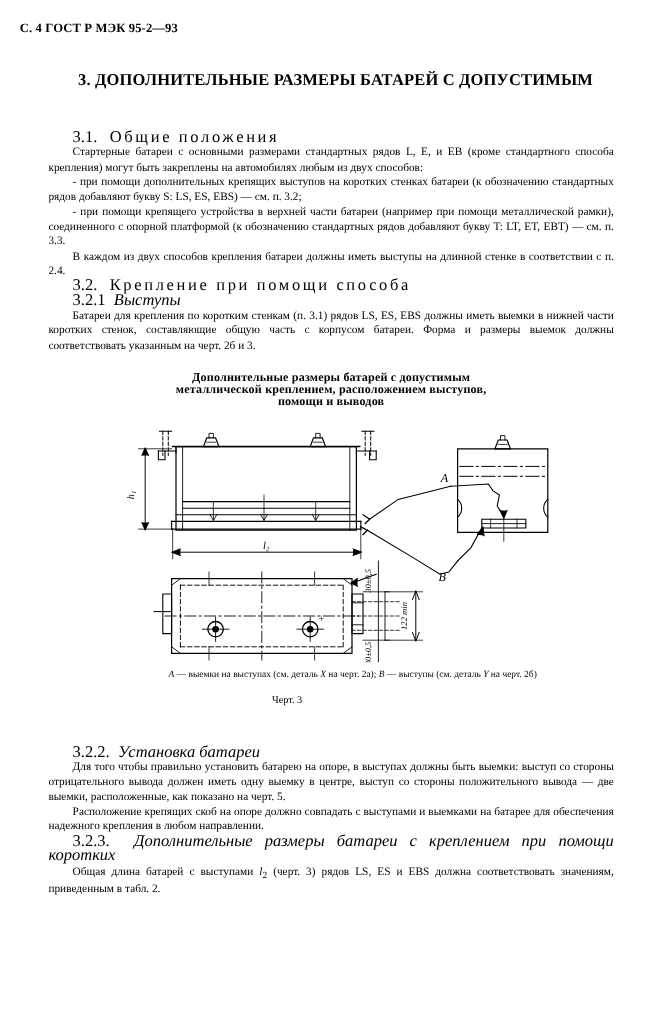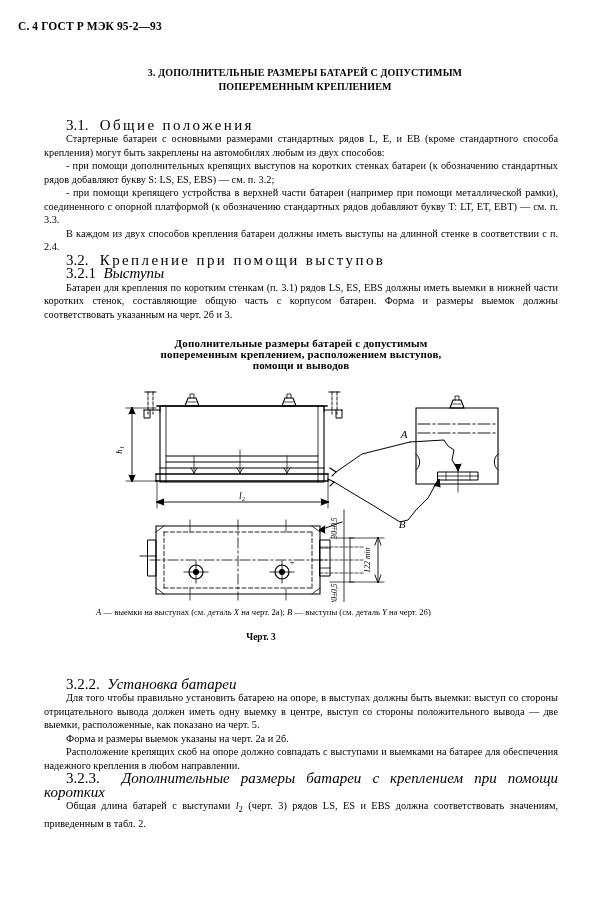--- a/index.html
+++ b/index.html
@@ -35,21 +35,21 @@
     white-space: nowrap;
   }
 
   
   .section-title {
     position: absolute;
     top: 66px;
     left: 62px;
     width: 486px;
     text-align: center;
-    font-size: 10px;
+    font-size: 15px;
     font-weight: bold;
     line-height: 14px;
     letter-spacing: 0.15px;
   }
   .section-title .ln2 { display: block; }
 
   
   .body-col {
     position: absolute;
     left: 44px;
@@ -95,77 +95,75 @@
   }
   .fig-canvas {
     position: relative;
     width: 514px;
     height: 222px;
     margin-top: 8px;
   }
   .fig-canvas svg { display: block; }
   .fig-caption {
     margin-top: 4px;
-    text-align: left;
+    text-align: right;
     font-size: 8.6px;
     line-height: 12.5px;
     width: 392px;
     margin-left: 52px;
   }
   .fig-number {
     margin-top: 14px;
     text-align: center;
     font-size: 9.4px;
     width: 330px;
     margin-left: 52px;
-    font-weight: bold;
   }
 
   .italic-letter { font-style: italic; }
 </style>
 </head>
 <body>
 
 <div class="page">
 
   <div class="running-header">С. 4 ГОСТ Р МЭК 95-2—93</div>
 
   <div class="section-title">
     <span>3. ДОПОЛНИТЕЛЬНЫЕ РАЗМЕРЫ БАТАРЕЙ С ДОПУСТИМЫМ</span>
-    <span class="ln2">ПОПЕРЕМЕННЫМ КРЕПЛЕНИЕМ</span>
   </div>
 
   <div class="body-col blk-1">
     <p class="clause-head">
       <span>3.1.</span>
       &nbsp;&nbsp;<span class="spaced">Общие положения</span>
     </p>
     <p>Стартерные батареи с основными размерами стандартных рядов L, E, и EB (кроме стандартного способа крепления) могут быть закреплены на автомобилях любым из двух способов:</p>
     <p>- при помощи дополнительных крепящих выступов на коротких стенках батареи (к обозначению стандартных рядов добавляют букву S: LS, ES, EBS) — см. п. 3.2;</p>
     <p>- при помощи крепящего устройства в верхней части батареи (например при помощи металлической рамки), соединенного с опорной платформой (к обозначению стандартных рядов добавляют букву T: LT, ET, EBT) — см. п. 3.3.</p>
     <p>В каждом из двух способов крепления батареи должны иметь выступы на длинной стенке в соответствии с п. 2.4.</p>
   </div>
 
   <div class="body-col blk-2">
     <p class="clause-head">
       <span>3.2.</span>
-      &nbsp;&nbsp;<span class="spaced">Крепление при помощи выступов</span>
+      &nbsp;&nbsp;<span class="spaced">Крепление при помощи способа</span>
     </p>
     <p class="clause-head">
       <span>3.2.1</span>
       <span class="ital">&nbsp;<span>Выступы</span></span>
     </p>
     <p>Батареи для крепления по коротким стенкам (п. 3.1) рядов LS, ES, EBS должны иметь выемки в нижней части коротких стенок, составляющие общую часть с корпусом батареи. Форма и размеры выемок должны соответствовать указанным на черт. 2б и 3.</p>
   </div>
 
   <div class="figure">
 
     <div class="fig-title">
       <div>Дополнительные размеры батарей с допустимым</div>
-      <div>попеременным креплением, расположением выступов,</div>
+      <div>металлической креплением, расположением выступов,</div>
       <div>помощи и выводов</div>
     </div>
 
     <div class="fig-canvas">
       <svg width="514" height="222" viewBox="0 0 514 222" xmlns="http://www.w3.org/2000/svg">
         <g fill="none" stroke="#000" stroke-width="1.1" stroke-linecap="square">
 
           <g>
 
             <path d="M116 26 L280 26 L280 102 L116 102 Z"></path>
@@ -364,21 +362,20 @@
 
     <div class="fig-number">Черт. 3</div>
   </div>
 
   <div class="body-col blk-3">
     <p class="clause-head">
       <span>3.2.2.</span>
       <span class="ital">&nbsp;<span>Установка батареи</span></span>
     </p>
     <p>Для того чтобы правильно установить батарею на опоре, в выступах должны быть выемки: выступ со стороны отрицательного вывода должен иметь одну выемку в центре, выступ со стороны положительного вывода — две выемки, расположенные, как показано на черт. 5.</p>
-    <p>Форма и размеры выемок указаны на черт. 2а и 2б.</p>
     <p>Расположение крепящих скоб на опоре должно совпадать с выступами и выемками на батарее для обеспечения надежного крепления в любом направлении.</p>
     <p class="clause-head">
       <span>3.2.3.</span>
       <span class="ital">&nbsp;<span>Дополнительные размеры батареи с креплением при помощи коротких</span></span>
     </p>
     <p><span>Общая длина батарей с выступами </span><span class="ital">l</span><sub>2</sub><span> (черт. 3) рядов LS, ES и EBS должна соответствовать значениям, приведенным в табл. 2.</span></p>
   </div>
 
 </div>
 

